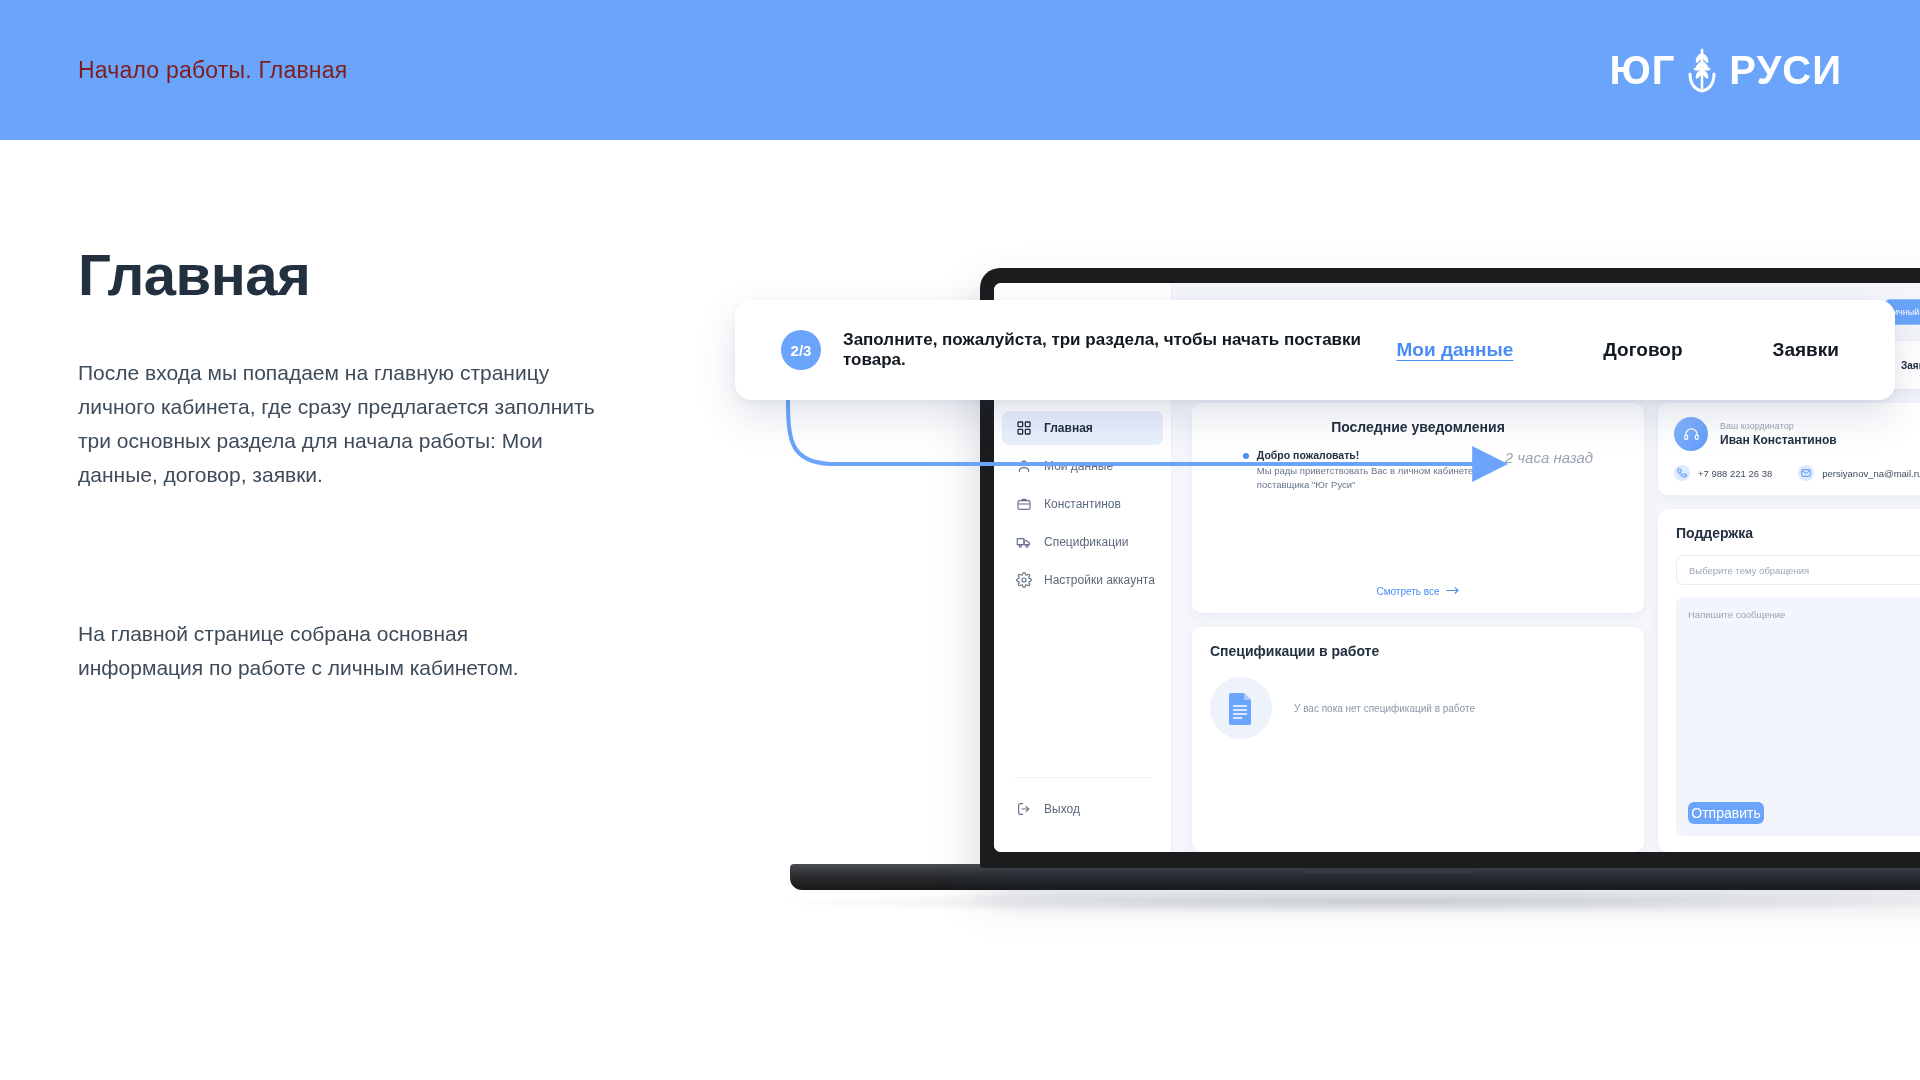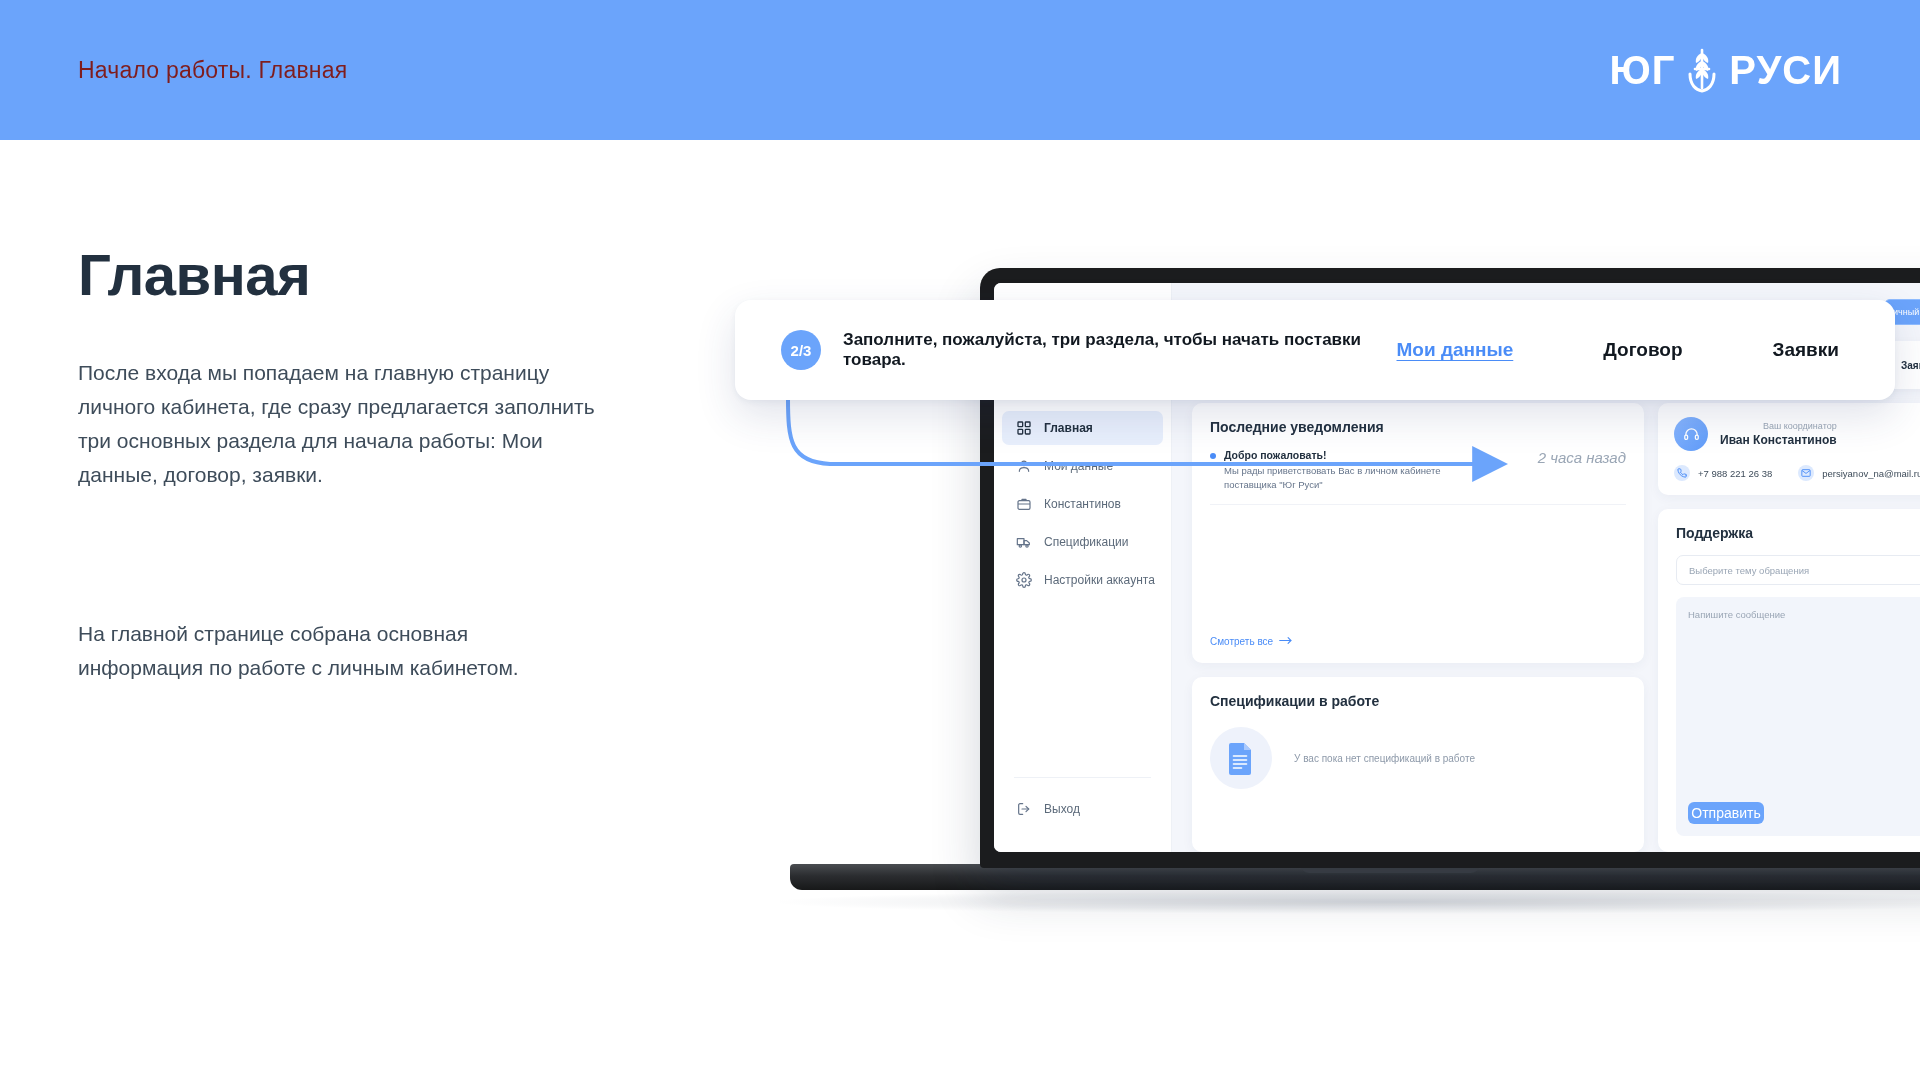--- a/index.html
+++ b/index.html
@@ -158,21 +158,21 @@
   .app-col-left { flex: 1 1 auto; display: flex; flex-direction: column; gap: 14px; }
   .app-col-right { flex: 0 0 300px; display: flex; flex-direction: column; gap: 14px; }
 
   .card {
     background: #ffffff; border-radius: 10px;
     box-shadow: 0 3px 12px rgba(40,60,95,.05);
     padding: 16px 18px;
   }
   .card-title { font-size: 14px; font-weight: bold; color: #22303f; }
 
-  .notif-card { height: 260px; display: flex; flex-direction: column; }
+  .notif-card { height: 210px; display: flex; flex-direction: column; align-items: center; }
   .notif-row { display: flex; align-items: flex-start; gap: 8px; margin-top: 14px; }
   .notif-dot { width: 6px; height: 6px; border-radius: 50%; background: #4a8cf7; margin-top: 4px; flex: 0 0 6px; }
   .notif-title { font-size: 10.5px; font-weight: bold; color: #22303f; }
   .notif-body { font-size: 9.5px; color: #65748a; line-height: 1.45; margin-top: 3px; max-width: 240px; }
   .notif-time { margin-left: auto; font-size: 15px; color: #9aa6b5; white-space: nowrap; font-style: italic; }
   .notif-sep { height: 1px; background: #f0f2f7; margin: 12px 0 0 0; }
   .see-all { margin-top: auto; font-size: 10px; color: #4a8cf7; display: flex; align-items: center; gap: 6px; }
 
   .spec-card { flex: 1 1 auto; }
   .spec-empty { display: flex; align-items: center; gap: 22px; margin-top: 18px; }
@@ -184,21 +184,21 @@
   .spec-empty-text { font-size: 10px; color: #8d99a9; }
 
   .coord-card { padding: 14px 16px; }
   .coord-top { display: flex; align-items: center; gap: 12px; }
   .coord-avatar {
     width: 34px; height: 34px; border-radius: 50%;
     background: linear-gradient(135deg,#89b7ff,#5f9bf8);
     display: flex; align-items: center; justify-content: center;
     flex: 0 0 34px;
   }
-  .coord-label { font-size: 9px; color: #9aa6b5; text-align: right; }
+  .coord-label { font-size: 9px; color: #9aa6b5; }
   .coord-name { font-size: 12px; font-weight: bold; color: #22303f; margin-top: 2px; }
   .coord-contacts { display: flex; gap: 26px; margin-top: 14px; align-items: center; }
   .contact { display: flex; align-items: center; gap: 8px; font-size: 9.5px; color: #3e4c5a; }
   .contact-ic {
     width: 16px; height: 16px; border-radius: 50%;
     background: #dce9fe; color: #4a8cf7;
     display: flex; align-items: center; justify-content: center;
     flex: 0 0 16px;
   }
 

